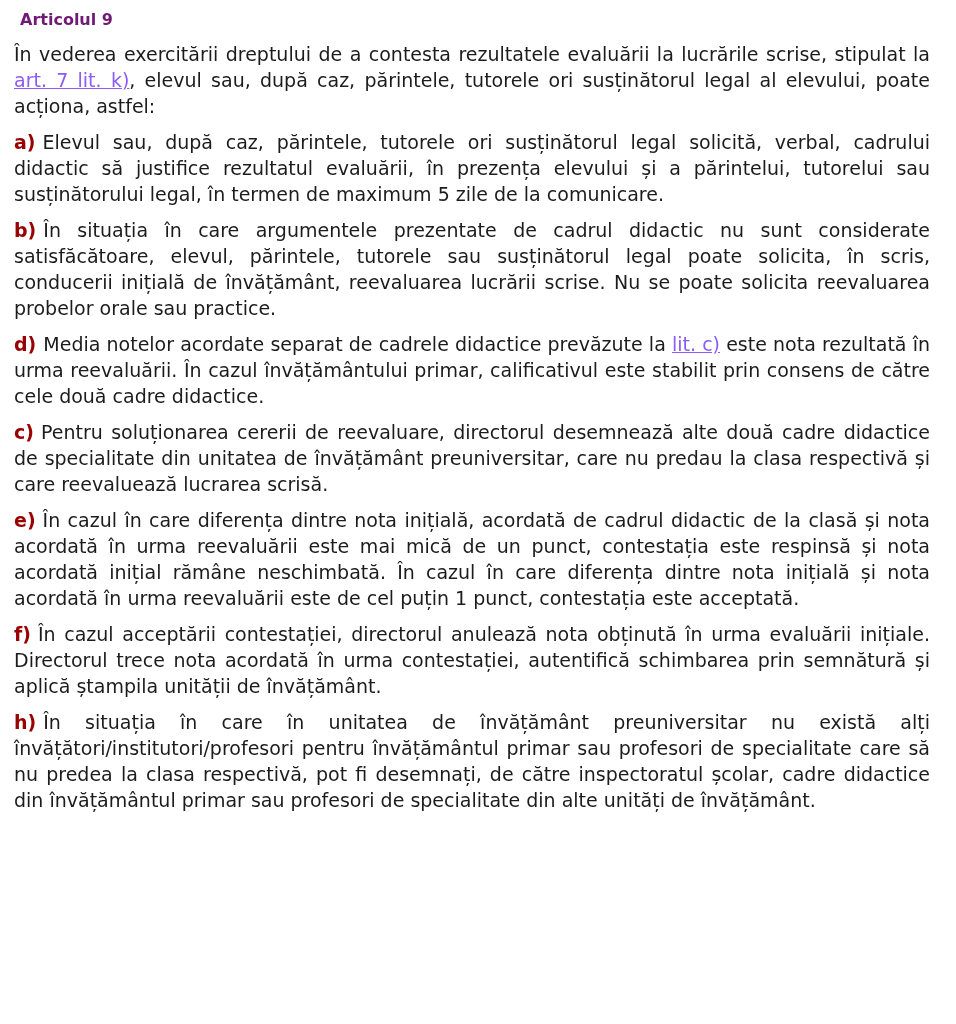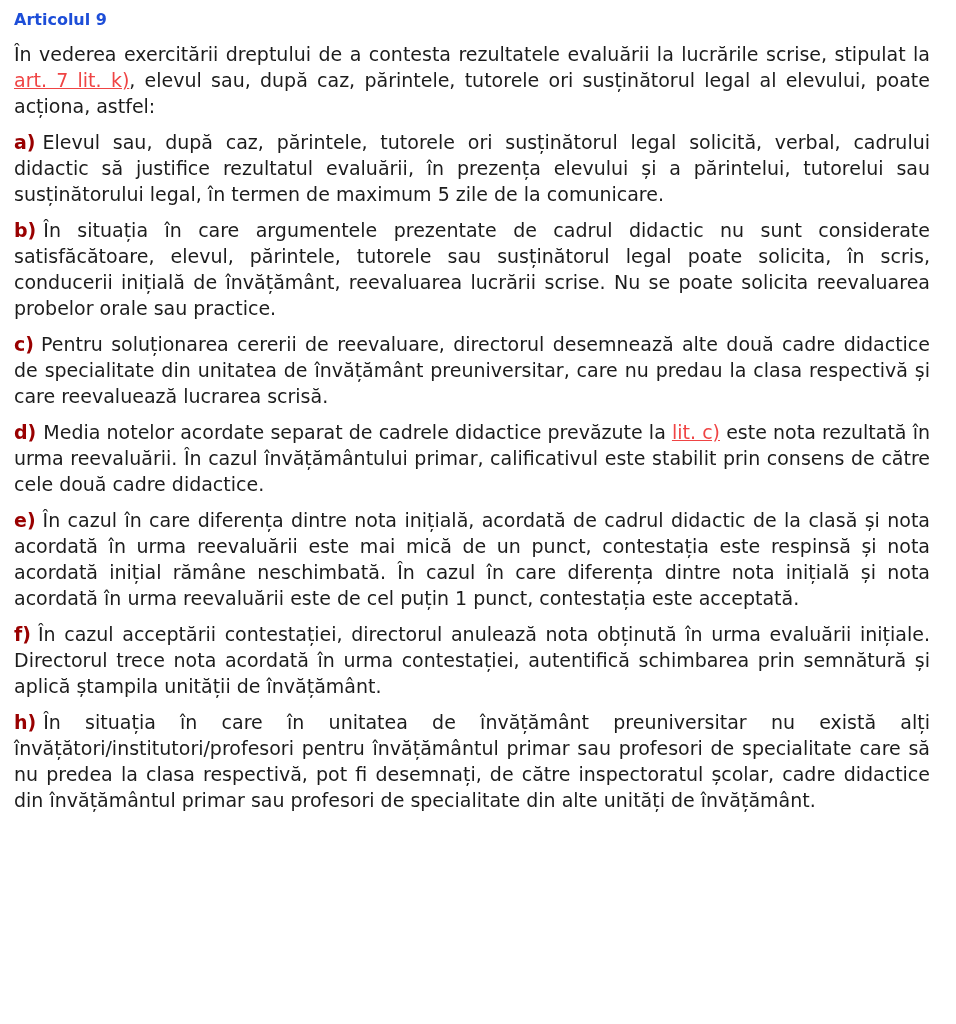--- a/index.html
+++ b/index.html
@@ -9,59 +9,59 @@
   body {
     width: 956px;
     min-height: 1024px;
     font-family: "DejaVu Sans", sans-serif;
     color: #1c1c1c;
   }
   .doc {
     padding: 10px 26px 8px 14px;
   }
   .article-title {
-    color: #1d4ed8;
+    color: #701a75;
     font-size: 16px;
     font-weight: bold;
     line-height: 20px;
-    margin: 0 0 11px 0;
+    margin: 0 0 11px 6px;
   }
   .para {
     font-size: 19px;
     line-height: 26px;
     text-align: justify;
     margin: 0 0 10px 0;
   }
   .marker {
     color: #990000;
     font-weight: bold;
     margin-right: 7px;
   }
   .green-link {
-    color: #ef4444;
+    color: #8b5cf6;
     text-decoration: underline;
     cursor: pointer;
   }
 </style>
 </head>
 <body>
 
 <div class="doc">
 
   <h2 class="article-title">Articolul 9</h2>
 
   <p class="para"><span>În vederea exercitării dreptului de a contesta rezultatele evaluării la lucrările scrise, stipulat la </span><a class="green-link">art. 7 lit. k)</a><span>, elevul sau, după caz, părintele, tutorele ori susținătorul legal al elevului, poate acționa, astfel:</span></p>
 
   <p class="para"><b class="marker">a)</b><span>Elevul sau, după caz, părintele, tutorele ori susținătorul legal solicită, verbal, cadrului didactic să justifice rezultatul evaluării, în prezența elevului și a părintelui, tutorelui sau susținătorului legal, în termen de maximum 5 zile de la comunicare.</span></p>
 
   <p class="para"><b class="marker">b)</b><span>În situația în care argumentele prezentate de cadrul didactic nu sunt considerate satisfăcătoare, elevul, părintele, tutorele sau susținătorul legal poate solicita, în scris, conducerii inițială de învățământ, reevaluarea lucrării scrise. Nu se poate solicita reevaluarea probelor orale sau practice.</span></p>
 
+  <p class="para"><b class="marker">d)</b><span>Media notelor acordate separat de cadrele didactice prevăzute la </span><a class="green-link">lit. c)</a><span> este nota rezultată în urma reevaluării. În cazul învățământului primar, calificativul este stabilit prin consens de către cele două cadre didactice.</span></p>
+
   <p class="para"><b class="marker">c)</b><span>Pentru soluționarea cererii de reevaluare, directorul desemnează alte două cadre didactice de specialitate din unitatea de învățământ preuniversitar, care nu predau la clasa respectivă și care reevaluează lucrarea scrisă.</span></p>
-
-  <p class="para"><b class="marker">d)</b><span>Media notelor acordate separat de cadrele didactice prevăzute la </span><a class="green-link">lit. c)</a><span> este nota rezultată în urma reevaluării. În cazul învățământului primar, calificativul este stabilit prin consens de către cele două cadre didactice.</span></p>
 
   <p class="para"><b class="marker">e)</b><span>În cazul în care diferența dintre nota inițială, acordată de cadrul didactic de la clasă și nota acordată în urma reevaluării este mai mică de un punct, contestația este respinsă și nota acordată inițial rămâne neschimbată. În cazul în care diferența dintre nota inițială și nota acordată în urma reevaluării este de cel puțin 1 punct, contestația este acceptată.</span></p>
 
   <p class="para"><b class="marker">f)</b><span>În cazul acceptării contestației, directorul anulează nota obținută în urma evaluării inițiale. Directorul trece nota acordată în urma contestației, autentifică schimbarea prin semnătură și aplică ștampila unității de învățământ.</span></p>
 
 
   <p class="para"><b class="marker">h)</b><span>În situația în care în unitatea de învățământ preuniversitar nu există alți învățători/institutori/profesori pentru învățământul primar sau profesori de specialitate care să nu predea la clasa respectivă, pot fi desemnați, de către inspectoratul școlar, cadre didactice din învățământul primar sau profesori de specialitate din alte unități de învățământ.</span></p>
 
 </div>
 

